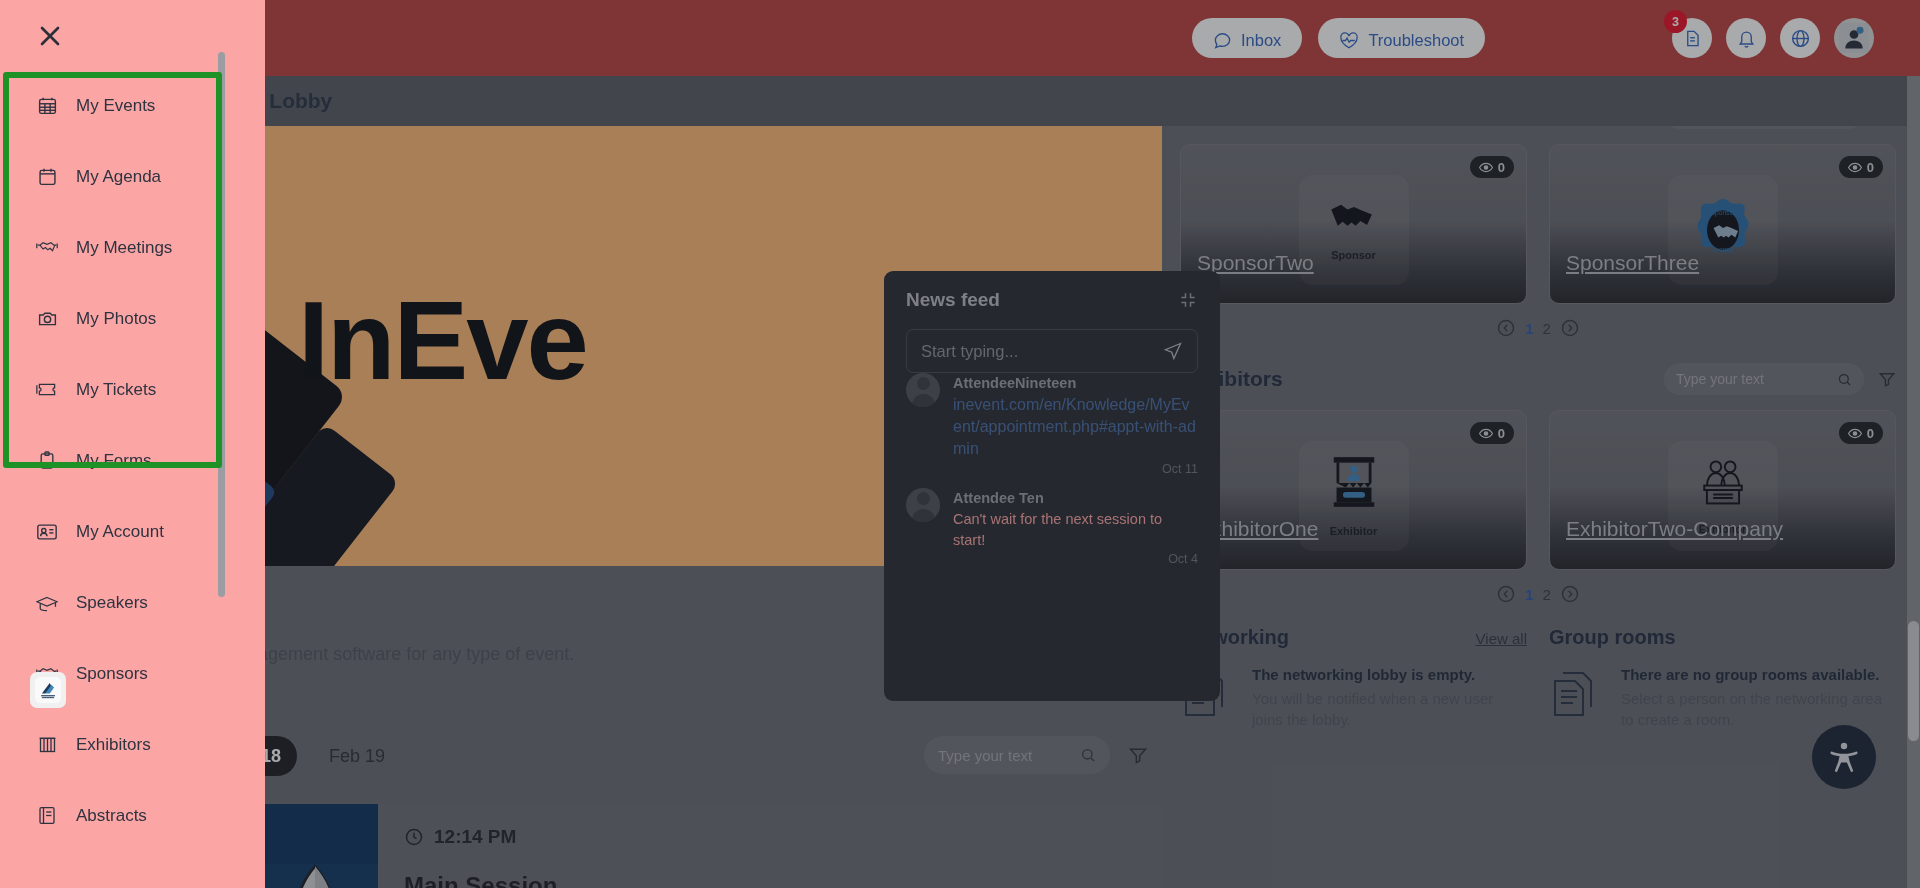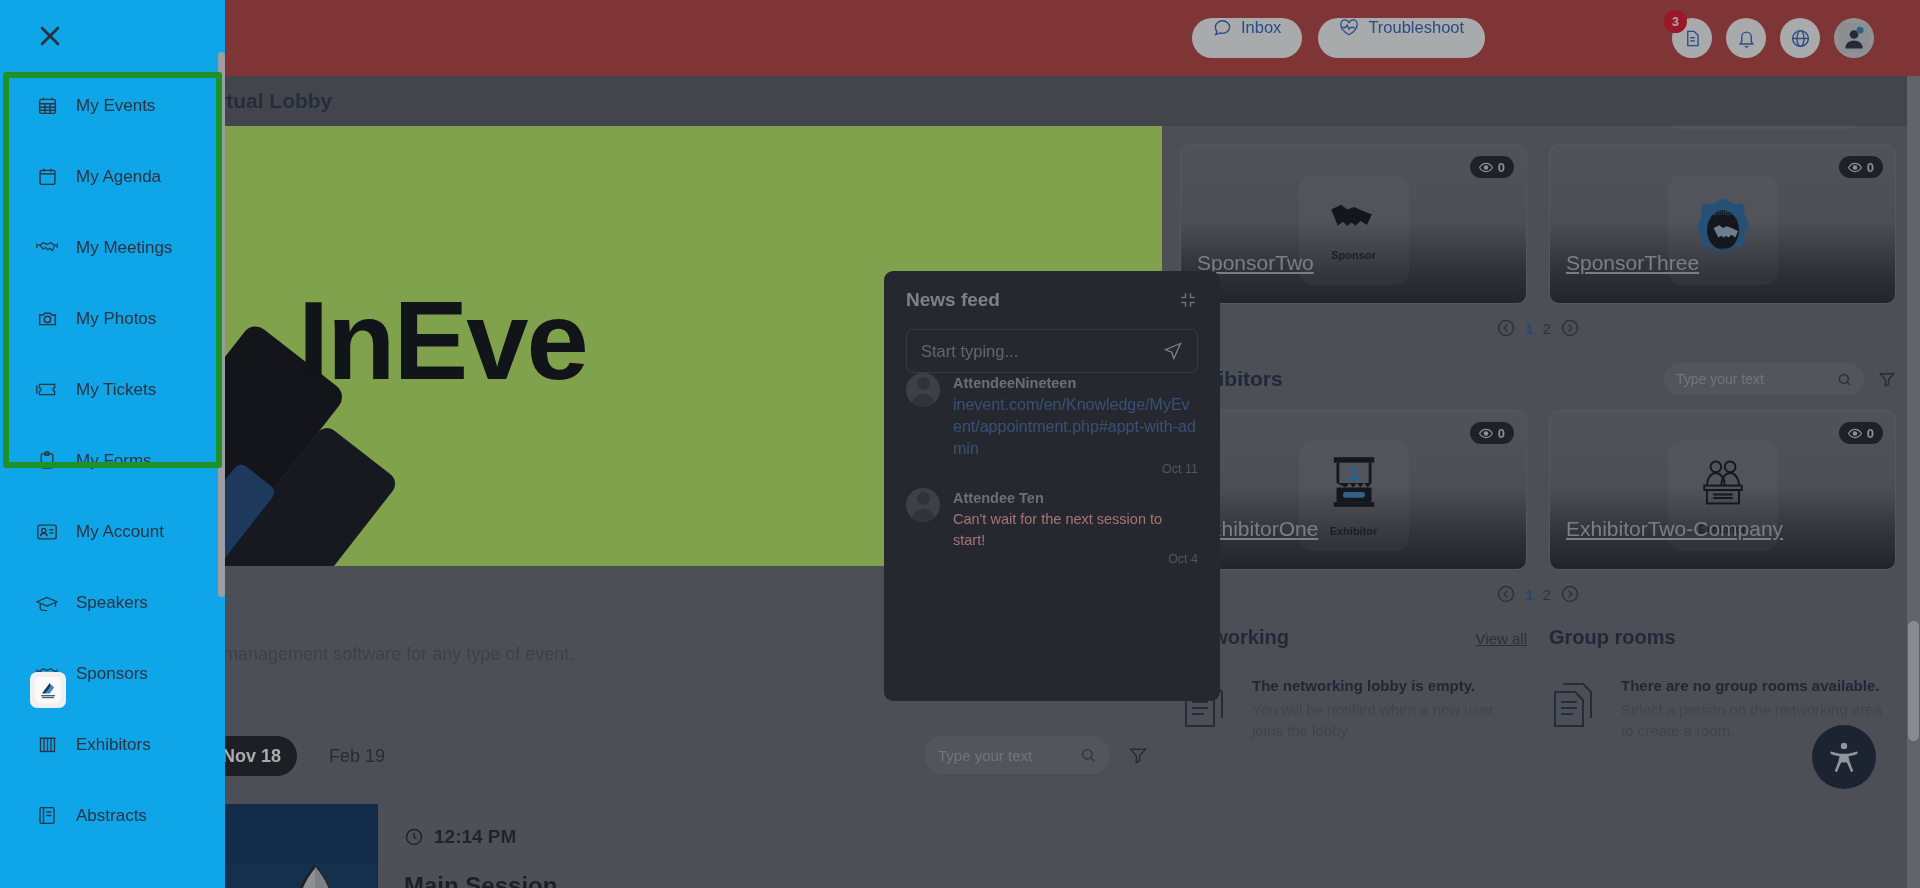--- a/index.html
+++ b/index.html
@@ -21,22 +21,22 @@
     display: flex; align-items: center;
   }
   .brand-title {
     position: absolute; left: 150px; top: 20px;
     font-size: 23px; font-weight: 700; color: #2c5da8;
     letter-spacing: .2px; white-space: nowrap;
   }
   .pill-group { position: absolute; left: 1192px; top: 18px; display: flex; gap: 16px; }
   .pill {
     height: 40px; border-radius: 20px; background: #fff;
-    display: flex; align-items: flex-start; gap: 9px;
-    padding: 0 21px; color: #3367c0; font-size: 16.5px;
+    display: flex; align-items: flex-end; gap: 9px;
+    padding: 8px 21px; color: #3367c0; font-size: 16.5px;
     cursor: pointer; white-space: nowrap;
   }
   .pill svg { flex: 0 0 auto; }
 
   .icon-group { position: absolute; left: 1672px; top: 18px; display: flex; gap: 14px; align-items: center; }
   .circ-btn {
     width: 40px; height: 40px; border-radius: 50%;
     background: #fff; display: flex; align-items: center; justify-content: center;
     position: relative; cursor: pointer;
   }
@@ -64,21 +64,21 @@
   .welcome-text {
     position: absolute; left: 118px; font-size: 21px; font-weight: 600; color: #2b3547;
     white-space: nowrap;
   }
 
   
   .center-col { position: absolute; left: 118px; top: 126px; width: 1044px; bottom: 0; }
 
   .hero {
     position: absolute; left: 0; top: 0; width: 1044px; height: 440px;
-    background: #bef264; overflow: hidden;
+    background: #fdba74; overflow: hidden;
   }
   .hero-logo {
     position: absolute; left: 180px; top: 150px;
     font-size: 112px; font-weight: 700; color: #0b0d12;
     letter-spacing: -2px; white-space: nowrap;
   }
   .hero-shape {
     position: absolute; background: #0d0f15;
     transform: rotate(38deg);
   }
@@ -192,21 +192,21 @@
   }
   .pager { display: flex; align-items: center; justify-content: center; gap: 9px; margin-top: 14px; }
   .pager .pg { font-size: 15px; color: #3a3d46; cursor: pointer; }
   .pager .pg.cur { color: #2c5da8; font-weight: 700; }
 
   .bottom-two { display: flex; gap: 22px; margin-top: 22px; }
   .btm-col { width: 347px; }
   .btm-head { display: flex; align-items: baseline; justify-content: space-between; }
   .btm-title { font-size: 20px; font-weight: 700; color: #242e44; }
   .btm-link { font-size: 15px; color: #353945; cursor: pointer; text-decoration: underline; }
-  .empty { display: flex; gap: 16px; margin-top: 27px; }
+  .empty { display: flex; gap: 16px; margin-top: 16px; }
   .empty .doc { flex: 0 0 auto; width: 56px; height: 56px; position: relative; }
   .empty-txt { flex: 1 1 auto; }
   .empty-h { font-size: 15px; font-weight: 700; color: #232c40; line-height: 1.35; }
   .empty-p { font-size: 15px; color: #565a63; line-height: 1.38; margin-top: 4px; }
 
   
   .a11y {
     position: absolute; left: 1812px; top: 725px; width: 64px; height: 64px;
     border-radius: 50%; background: #1b2838; display: flex; align-items: center; justify-content: center;
     cursor: pointer; z-index: 6;
@@ -214,22 +214,22 @@
 
   
   .page-scroll { position: absolute; right: 0; top: 76px; width: 13px; height: 812px; background: #8c8e94; }
   .page-scroll .thumb2 { position: absolute; right: 1px; top: 545px; width: 11px; height: 120px; background: #cdced2; border-radius: 6px; }
 
   
   .dim { position: absolute; inset: 0; background: rgba(30,32,38,.38); z-index: 8; pointer-events: none; }
 
   
   .drawer {
-    position: absolute; left: 0; top: 0; width: 225px; height: 888px;
-    background: #0ea5e9; z-index: 10; overflow: hidden;
+    position: absolute; left: 0; top: 0; width: 265px; height: 888px;
+    background: #fca5a5; z-index: 10; overflow: hidden;
   }
   .drawer-close {
     position: absolute; left: 36px; top: 22px; width: 28px; height: 28px;
     display: flex; align-items: center; justify-content: center; cursor: pointer;
   }
   .menu { position: absolute; left: 0; top: 70px; width: 225px; }
   .mitem {
     height: 71px; display: flex; align-items: center; gap: 18px; padding-left: 36px;
     cursor: pointer;
   }

